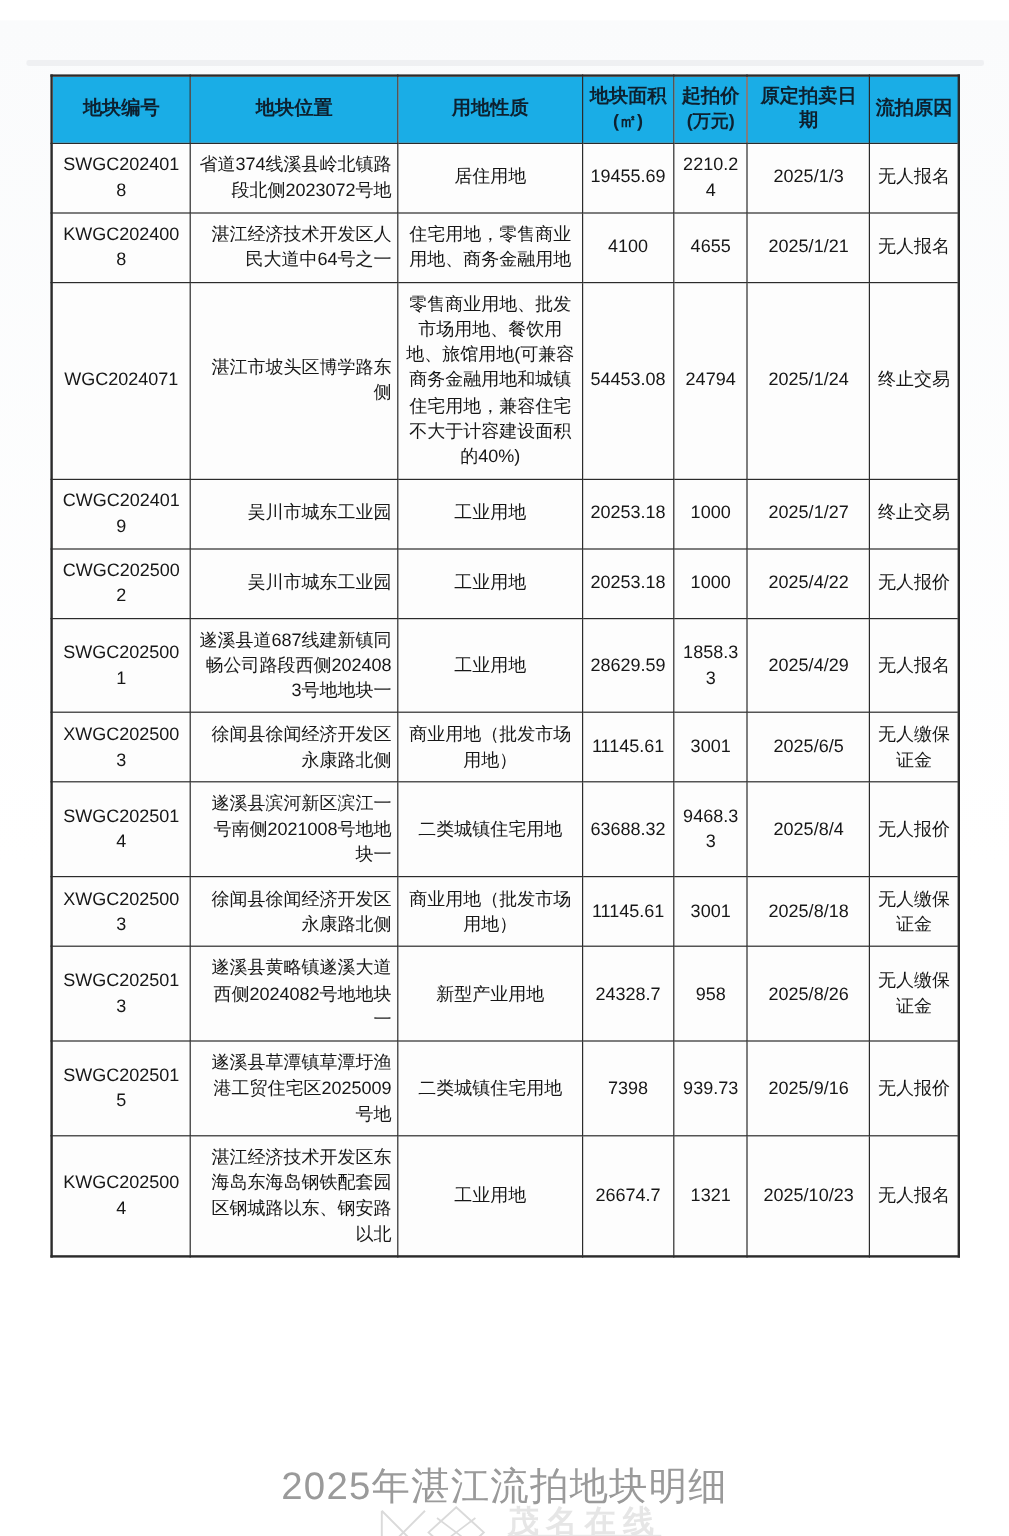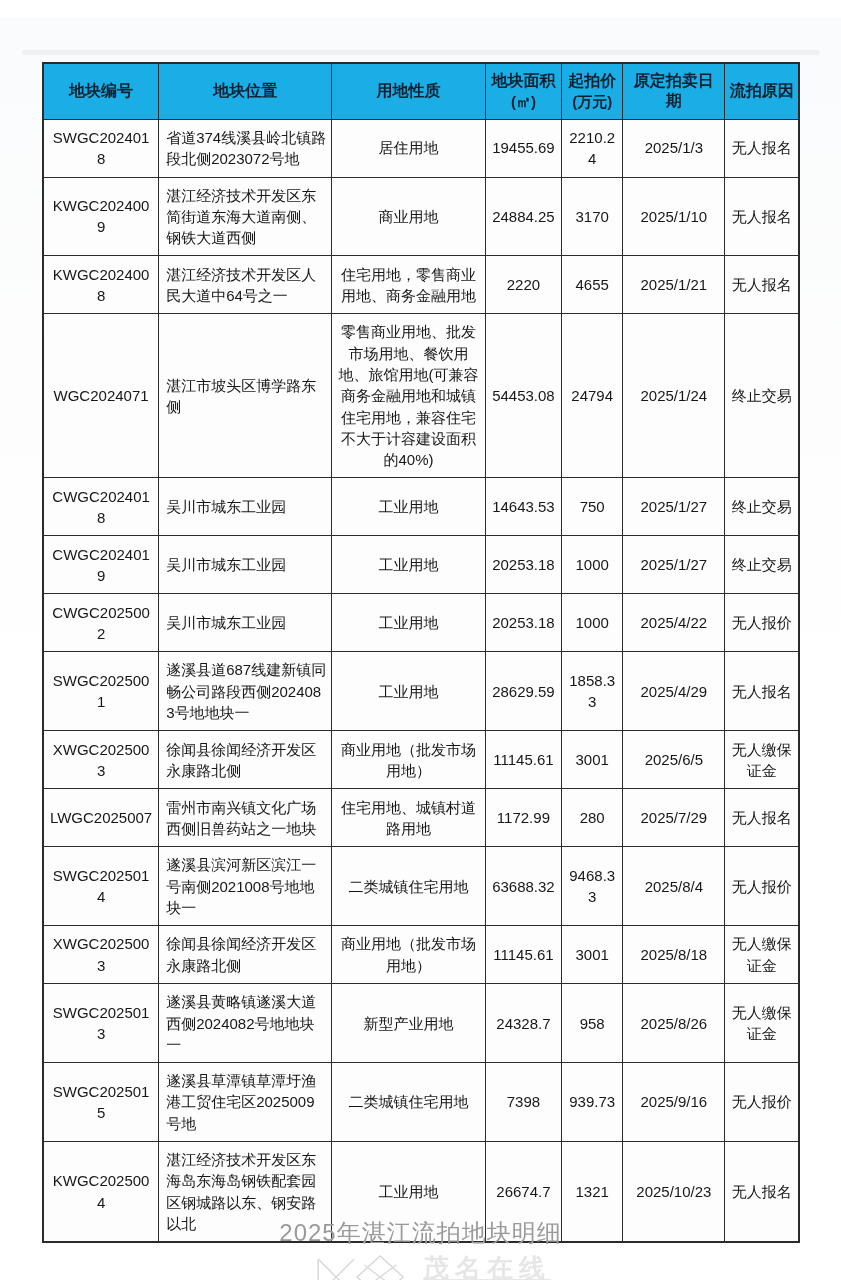--- a/index.html
+++ b/index.html
@@ -50,28 +50,28 @@
   .h-sub { display: block; font-size: 15px; margin-top: 2px; }
   .land-table td {
     font-size: 15px;
     color: #171717;
     line-height: 1.42;
     padding: 7px 5px;
     text-align: center;
     word-break: break-all;
   }
   .land-table tbody tr { height: 58px; }
-  td.c-loc { text-align: left; padding-left: 7px; }
+  td.c-loc { text-align: right; padding-left: 7px; }
   td.c-code { letter-spacing: 0; }
   .caption {
     position: absolute;
     top: 1200px; left: 0;
     width: 100%;
     text-align: center;
-    font-size: 24px;
+    font-size: 32px;
     color: #9a9a9a;
     letter-spacing: 1px;
   }
   .watermark {
     position: absolute;
     top: 1236px; left: 50%;
     transform: translateX(-44%);
     display: flex;
     align-items: center;
     gap: 12px;
@@ -139,56 +139,38 @@
       <tr>
         <td class="c-code">SWGC2024018</td>
         <td class="c-loc">省道374线溪县岭北镇路段北侧2023072号地</td>
         <td>居住用地</td>
         <td>19455.69</td>
         <td>2210.24</td>
         <td>2025/1/3</td>
         <td>无人报名</td>
       </tr>
       <tr>
-        <td class="c-code">KWGC2024009</td>
-        <td class="c-loc">湛江经济技术开发区东简街道东海大道南侧、钢铁大道西侧</td>
-        <td>商业用地</td>
-        <td>24884.25</td>
-        <td>3170</td>
-        <td>2025/1/10</td>
-        <td>无人报名</td>
-      </tr>
-      <tr>
         <td class="c-code">KWGC2024008</td>
         <td class="c-loc">湛江经济技术开发区人民大道中64号之一</td>
         <td>住宅用地，零售商业用地、商务金融用地</td>
-        <td>2220</td>
+        <td>4100</td>
         <td>4655</td>
         <td>2025/1/21</td>
         <td>无人报名</td>
       </tr>
       <tr>
         <td class="c-code">WGC2024071</td>
         <td class="c-loc">湛江市坡头区博学路东侧</td>
         <td>零售商业用地、批发市场用地、餐饮用地、旅馆用地(可兼容商务金融用地和城镇住宅用地，兼容住宅不大于计容建设面积的40%)</td>
         <td>54453.08</td>
         <td>24794</td>
         <td>2025/1/24</td>
         <td>终止交易</td>
       </tr>
       <tr>
-        <td class="c-code">CWGC2024018</td>
-        <td class="c-loc">吴川市城东工业园</td>
-        <td>工业用地</td>
-        <td>14643.53</td>
-        <td>750</td>
-        <td>2025/1/27</td>
-        <td>终止交易</td>
-      </tr>
-      <tr>
         <td class="c-code">CWGC2024019</td>
         <td class="c-loc">吴川市城东工业园</td>
         <td>工业用地</td>
         <td>20253.18</td>
         <td>1000</td>
         <td>2025/1/27</td>
         <td>终止交易</td>
       </tr>
       <tr>
         <td class="c-code">CWGC2025002</td>
@@ -209,29 +191,20 @@
         <td>无人报名</td>
       </tr>
       <tr>
         <td class="c-code">XWGC2025003</td>
         <td class="c-loc">徐闻县徐闻经济开发区永康路北侧</td>
         <td>商业用地（批发市场用地）</td>
         <td>11145.61</td>
         <td>3001</td>
         <td>2025/6/5</td>
         <td>无人缴保证金</td>
-      </tr>
-      <tr>
-        <td class="c-code">LWGC2025007</td>
-        <td class="c-loc">雷州市南兴镇文化广场西侧旧兽药站之一地块</td>
-        <td>住宅用地、城镇村道路用地</td>
-        <td>1172.99</td>
-        <td>280</td>
-        <td>2025/7/29</td>
-        <td>无人报名</td>
       </tr>
       <tr>
         <td class="c-code">SWGC2025014</td>
         <td class="c-loc">遂溪县滨河新区滨江一号南侧2021008号地地块一</td>
         <td>二类城镇住宅用地</td>
         <td>63688.32</td>
         <td>9468.33</td>
         <td>2025/8/4</td>
         <td>无人报价</td>
       </tr>

